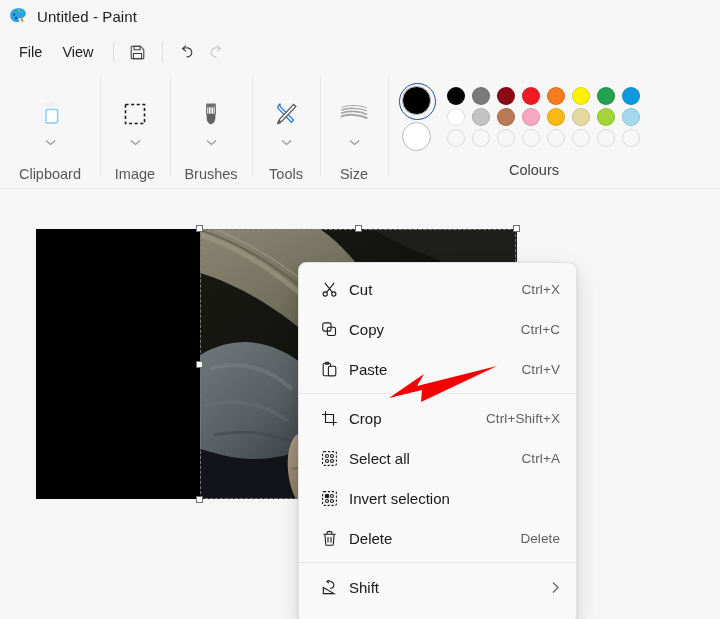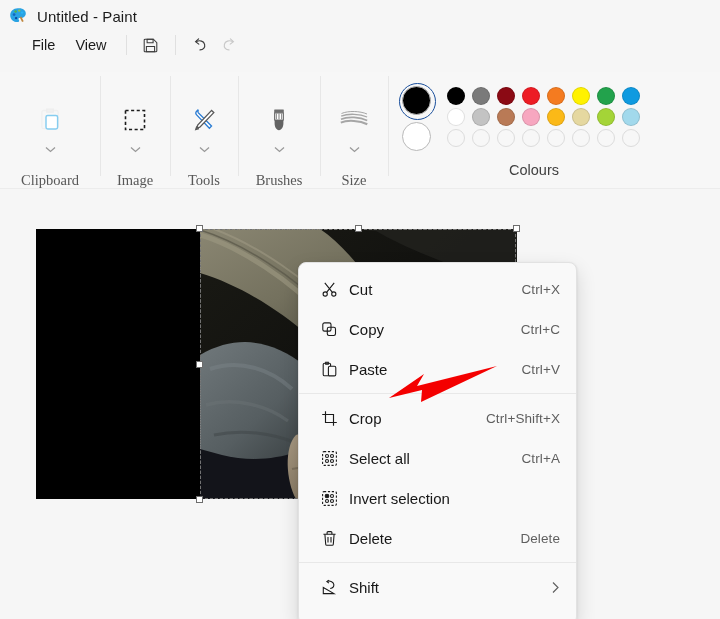--- a/index.html
+++ b/index.html
@@ -29,24 +29,23 @@
   }
   .app-icon {
     width: 18px; height: 18px; position: relative; flex: none;
   }
   .title-text {
     font-size: 15px; color: #1b1b1b; letter-spacing: .1px;
   }
 
   
   .menustrip {
-    position: absolute; left: 0; top: 25px; width: 596px; height: 40px;
+    position: absolute; left: 0; top: 32px; width: 596px; height: 40px;
     display: flex; align-items: center;
     background: #f6f6f6;
-    margin-left: 13px;
   }
   .menu-item {
     font-size: 14.5px; color: #1b1b1b;
     padding: 4px 10px; border-radius: 4px;
     cursor: default;
   }
   .menu-item:first-child { margin-left: 9px; }
   .mstrip-sep {
     width: 1px; height: 20px; background: #e0e0e0; margin: 0 9px;
   }
@@ -61,23 +60,22 @@
     background: #f7f7f7;
     display: flex; align-items: stretch;
   }
   .ribbon-line {
     position: absolute; left: 0; top: 188px; width: 720px; height: 1px;
     background: #ececec;
   }
   .rgroup {
     position: relative;
     display: flex; flex-direction: column; align-items: center;
-    justify-content: flex-end;
+    justify-content: center;
     padding-top: 12px;
-    font-family: Liberation Serif, serif;
   }
   .rgroup + .rgroup::before {
     content: ""; position: absolute; left: 0; top: 4px;
     width: 1px; height: 100px; background: #e7e7e7;
   }
   .rglyph {
     height: 44px; width: 100%;
     display: flex; align-items: center; justify-content: center;
   }
   .rchev {
@@ -257,51 +255,51 @@
         </svg>
       </div>
       <div class="rchev">
         <svg width="11" height="7" viewBox="0 0 11 7" fill="none" stroke="#9a9a9a" stroke-width="1.3">
             <path d="M1 1.4l4.5 4 4.5-4"></path>
           </svg>
       </div>
       <div class="rlabel">Image</div>
     </div>
 
-    <div class="rgroup" style="width:68px">
-      <div class="rglyph">
-        <svg width="32" height="32" viewBox="0 0 32 32" fill="none" stroke-width="1.35">
-          <path d="M9.3 6.6c-1.7 1.2-1.9 3-.9 4l13 13.6 2.1-2.1-13.3-13.5c-.5-1.3-.3-2.2.2-2.8z" stroke="#2b7cd3" fill="#fff"></path>
-          <path d="M23.6 6.4l2.2 2.2-14 14.6-3.1 1 1-3.1z" stroke="#595959" fill="#fff"></path>
-          <path d="M8.8 22.4l-1 3.1 3.1-1" stroke="#595959"></path>
-        </svg>
-      </div>
-      <div class="rchev">
-        <svg width="11" height="7" viewBox="0 0 11 7" fill="none" stroke="#9a9a9a" stroke-width="1.3">
-            <path d="M1 1.4l4.5 4 4.5-4"></path>
-          </svg>
-      </div>
-      <div class="rlabel">Tools</div>
-    </div>
-
     <div class="rgroup" style="width:82px">
       <div class="rglyph">
         <svg width="32" height="32" viewBox="0 0 32 32">
           <rect x="11.2" y="5.6" width="9.6" height="3.1" rx="0.5" fill="#6d6d6d"></rect>
           <path d="M11.6 8.9h8.8v7.1h-8.8z" fill="#ffffff" stroke="#6d6d6d" stroke-width="1.1"></path>
           <path d="M13.3 9.6v5.6M16 9.6v5.6M18.7 9.6v5.6" stroke="#6d6d6d" stroke-width="0.9"></path>
           <path d="M11.6 16h8.8v3.3c0 3.4-1.6 6.9-4.4 6.9s-4.4-3.5-4.4-6.9z" fill="#636363"></path>
         </svg>
       </div>
       <div class="rchev">
         <svg width="11" height="7" viewBox="0 0 11 7" fill="none" stroke="#9a9a9a" stroke-width="1.3">
             <path d="M1 1.4l4.5 4 4.5-4"></path>
           </svg>
       </div>
       <div class="rlabel">Brushes</div>
+    </div>
+
+    <div class="rgroup" style="width:68px">
+      <div class="rglyph">
+        <svg width="32" height="32" viewBox="0 0 32 32" fill="none" stroke-width="1.35">
+          <path d="M9.3 6.6c-1.7 1.2-1.9 3-.9 4l13 13.6 2.1-2.1-13.3-13.5c-.5-1.3-.3-2.2.2-2.8z" stroke="#2b7cd3" fill="#fff"></path>
+          <path d="M23.6 6.4l2.2 2.2-14 14.6-3.1 1 1-3.1z" stroke="#595959" fill="#fff"></path>
+          <path d="M8.8 22.4l-1 3.1 3.1-1" stroke="#595959"></path>
+        </svg>
+      </div>
+      <div class="rchev">
+        <svg width="11" height="7" viewBox="0 0 11 7" fill="none" stroke="#9a9a9a" stroke-width="1.3">
+            <path d="M1 1.4l4.5 4 4.5-4"></path>
+          </svg>
+      </div>
+      <div class="rlabel">Tools</div>
     </div>
 
 
     <div class="rgroup" style="width:68px">
       <div class="rglyph">
         <svg width="36" height="30" viewBox="0 0 36 30" fill="none" stroke="#a6a6a6">
           <path d="M5.5 8.5c7-3 18.5-2.5 25.5 .5" stroke-width="1"></path>
           <path d="M5.2 11.2c7-3 18.8-2.4 25.9 .8" stroke-width="1.3"></path>
           <path d="M5 14.2c7-3 19-2.2 26.2 1.2" stroke-width="1.7"></path>
           <path d="M4.8 17.6c7-3 19.2-2 26.5 1.6" stroke-width="2.1"></path>

